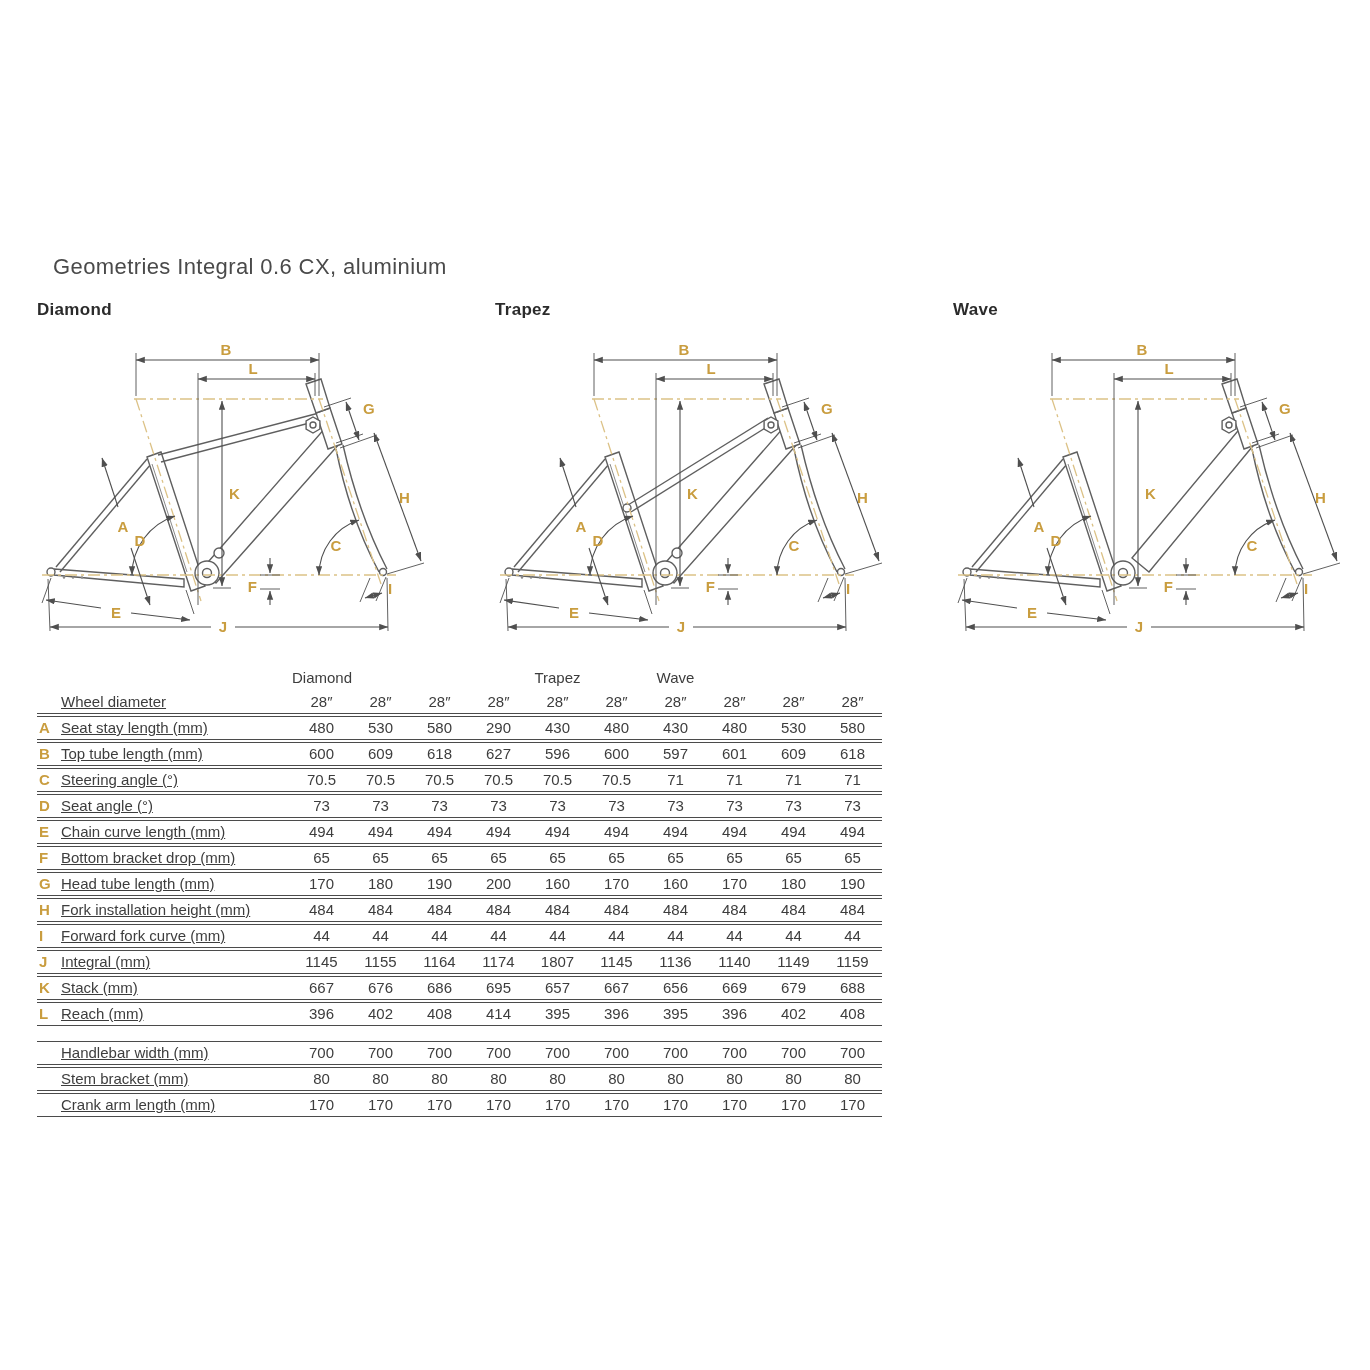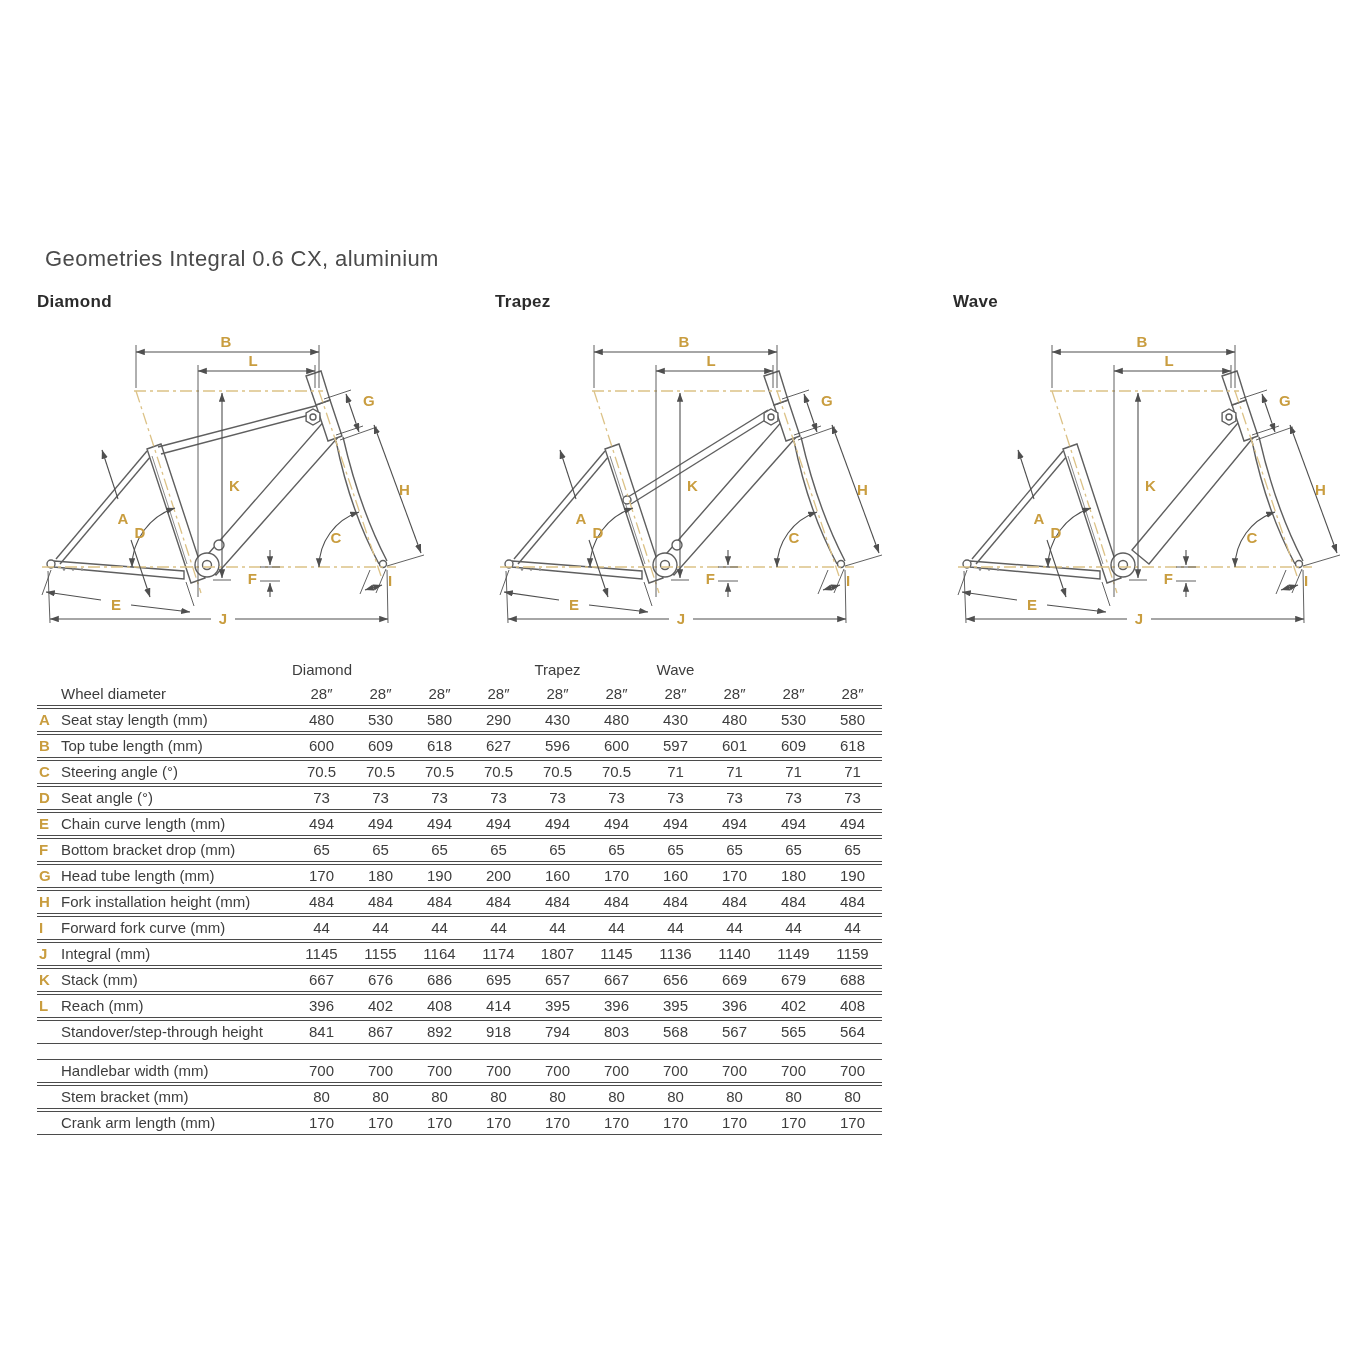--- a/index.html
+++ b/index.html
@@ -1,18 +1,18 @@
 <!DOCTYPE html>
 <html><head>
 <meta charset="utf-8">
 <style>
   html,body{margin:0;padding:0;background:#ffffff;}
   .page{position:relative;width:1370px;height:1370px;background:#fff;overflow:hidden;
         font-family:"Liberation Sans",sans-serif;}
-  .page-title{margin:8px;padding:238px 0 0 37px;font-size:22px;font-weight:400;
+  .page-title{margin:16px;padding:238px 0 0 37px;font-size:22px;font-weight:400;
               color:#4a4a4a;letter-spacing:.4px;}
   .variants{display:flex;column-gap:38px;margin:20px 0 0 30px;}
   .variant{width:420px;}
   .variant h3{margin:0 0 2px 7px;font-size:17px;font-weight:700;color:#2b2b2b;letter-spacing:.3px;}
   .variant svg{display:block;}
   .dia text{font-family:"Liberation Sans",sans-serif;font-weight:700;font-size:15px;}
   .frame{stroke:#5f5f5f;stroke-width:1.4;fill:none;}
   .ffill{stroke:#5f5f5f;stroke-width:1.4;fill:#ffffff;}
   .thin{stroke:#8a8a8a;stroke-width:1;fill:none;}
   .gold{stroke:#dcc287;stroke-width:1.3;fill:none;stroke-dasharray:12 4 3 4;}
@@ -21,21 +21,21 @@
   
   .spec-table{margin:16px 0 0 37px;width:845px;}
   .t-grid{display:grid;grid-template-columns:22px 233px repeat(10,59px);align-items:center;}
   .t-group{margin-bottom:3px;}
   .t-group span{font-size:15px;font-weight:500;color:#3d3d3d;text-align:center;line-height:20px;}
   .t-row{border-top:1.5px solid #4b4b4b;border-bottom:1.5px solid #4b4b4b;
          margin-bottom:2px;padding:1px 0;}
   .t-row.no-top{border-top:none;}
   .t-row span{font-size:15px;color:#3d3d3d;line-height:20px;}
   .t-letter{font-weight:700;font-size:14px;padding-left:2px;}
-  .t-label{padding-left:2px;}
+  .t-label{padding-left:2px;text-decoration:underline;}
   .t-val{text-align:center;}
   .t-gap{height:13px;}
 </style>
 </head>
 <body>
 
 <div class="page">
   <h1 class="page-title">Geometries Integral 0.6 CX, aluminium</h1>
   <div class="variants" id="variants">
       <div class="variant">
@@ -461,34 +461,20 @@
         <span class="t-val">402</span>
         <span class="t-val">408</span>
         <span class="t-val">414</span>
         <span class="t-val">395</span>
         <span class="t-val">396</span>
         <span class="t-val">395</span>
         <span class="t-val">396</span>
         <span class="t-val">402</span>
         <span class="t-val">408</span>
       </div>
-      <div class="t-grid t-row">
-        <span class="t-letter" style="color: rgb(201, 157, 63);"></span>
-        <span class="t-label">Standover/step-through height</span>
-        <span class="t-val">841</span>
-        <span class="t-val">867</span>
-        <span class="t-val">892</span>
-        <span class="t-val">918</span>
-        <span class="t-val">794</span>
-        <span class="t-val">803</span>
-        <span class="t-val">568</span>
-        <span class="t-val">567</span>
-        <span class="t-val">565</span>
-        <span class="t-val">564</span>
-      </div>
       <div class="t-gap"></div>
       <div class="t-grid t-row">
         <span class="t-letter" style="color: rgb(201, 157, 63);"></span>
         <span class="t-label">Handlebar width (mm)</span>
         <span class="t-val">700</span>
         <span class="t-val">700</span>
         <span class="t-val">700</span>
         <span class="t-val">700</span>
         <span class="t-val">700</span>
         <span class="t-val">700</span>

